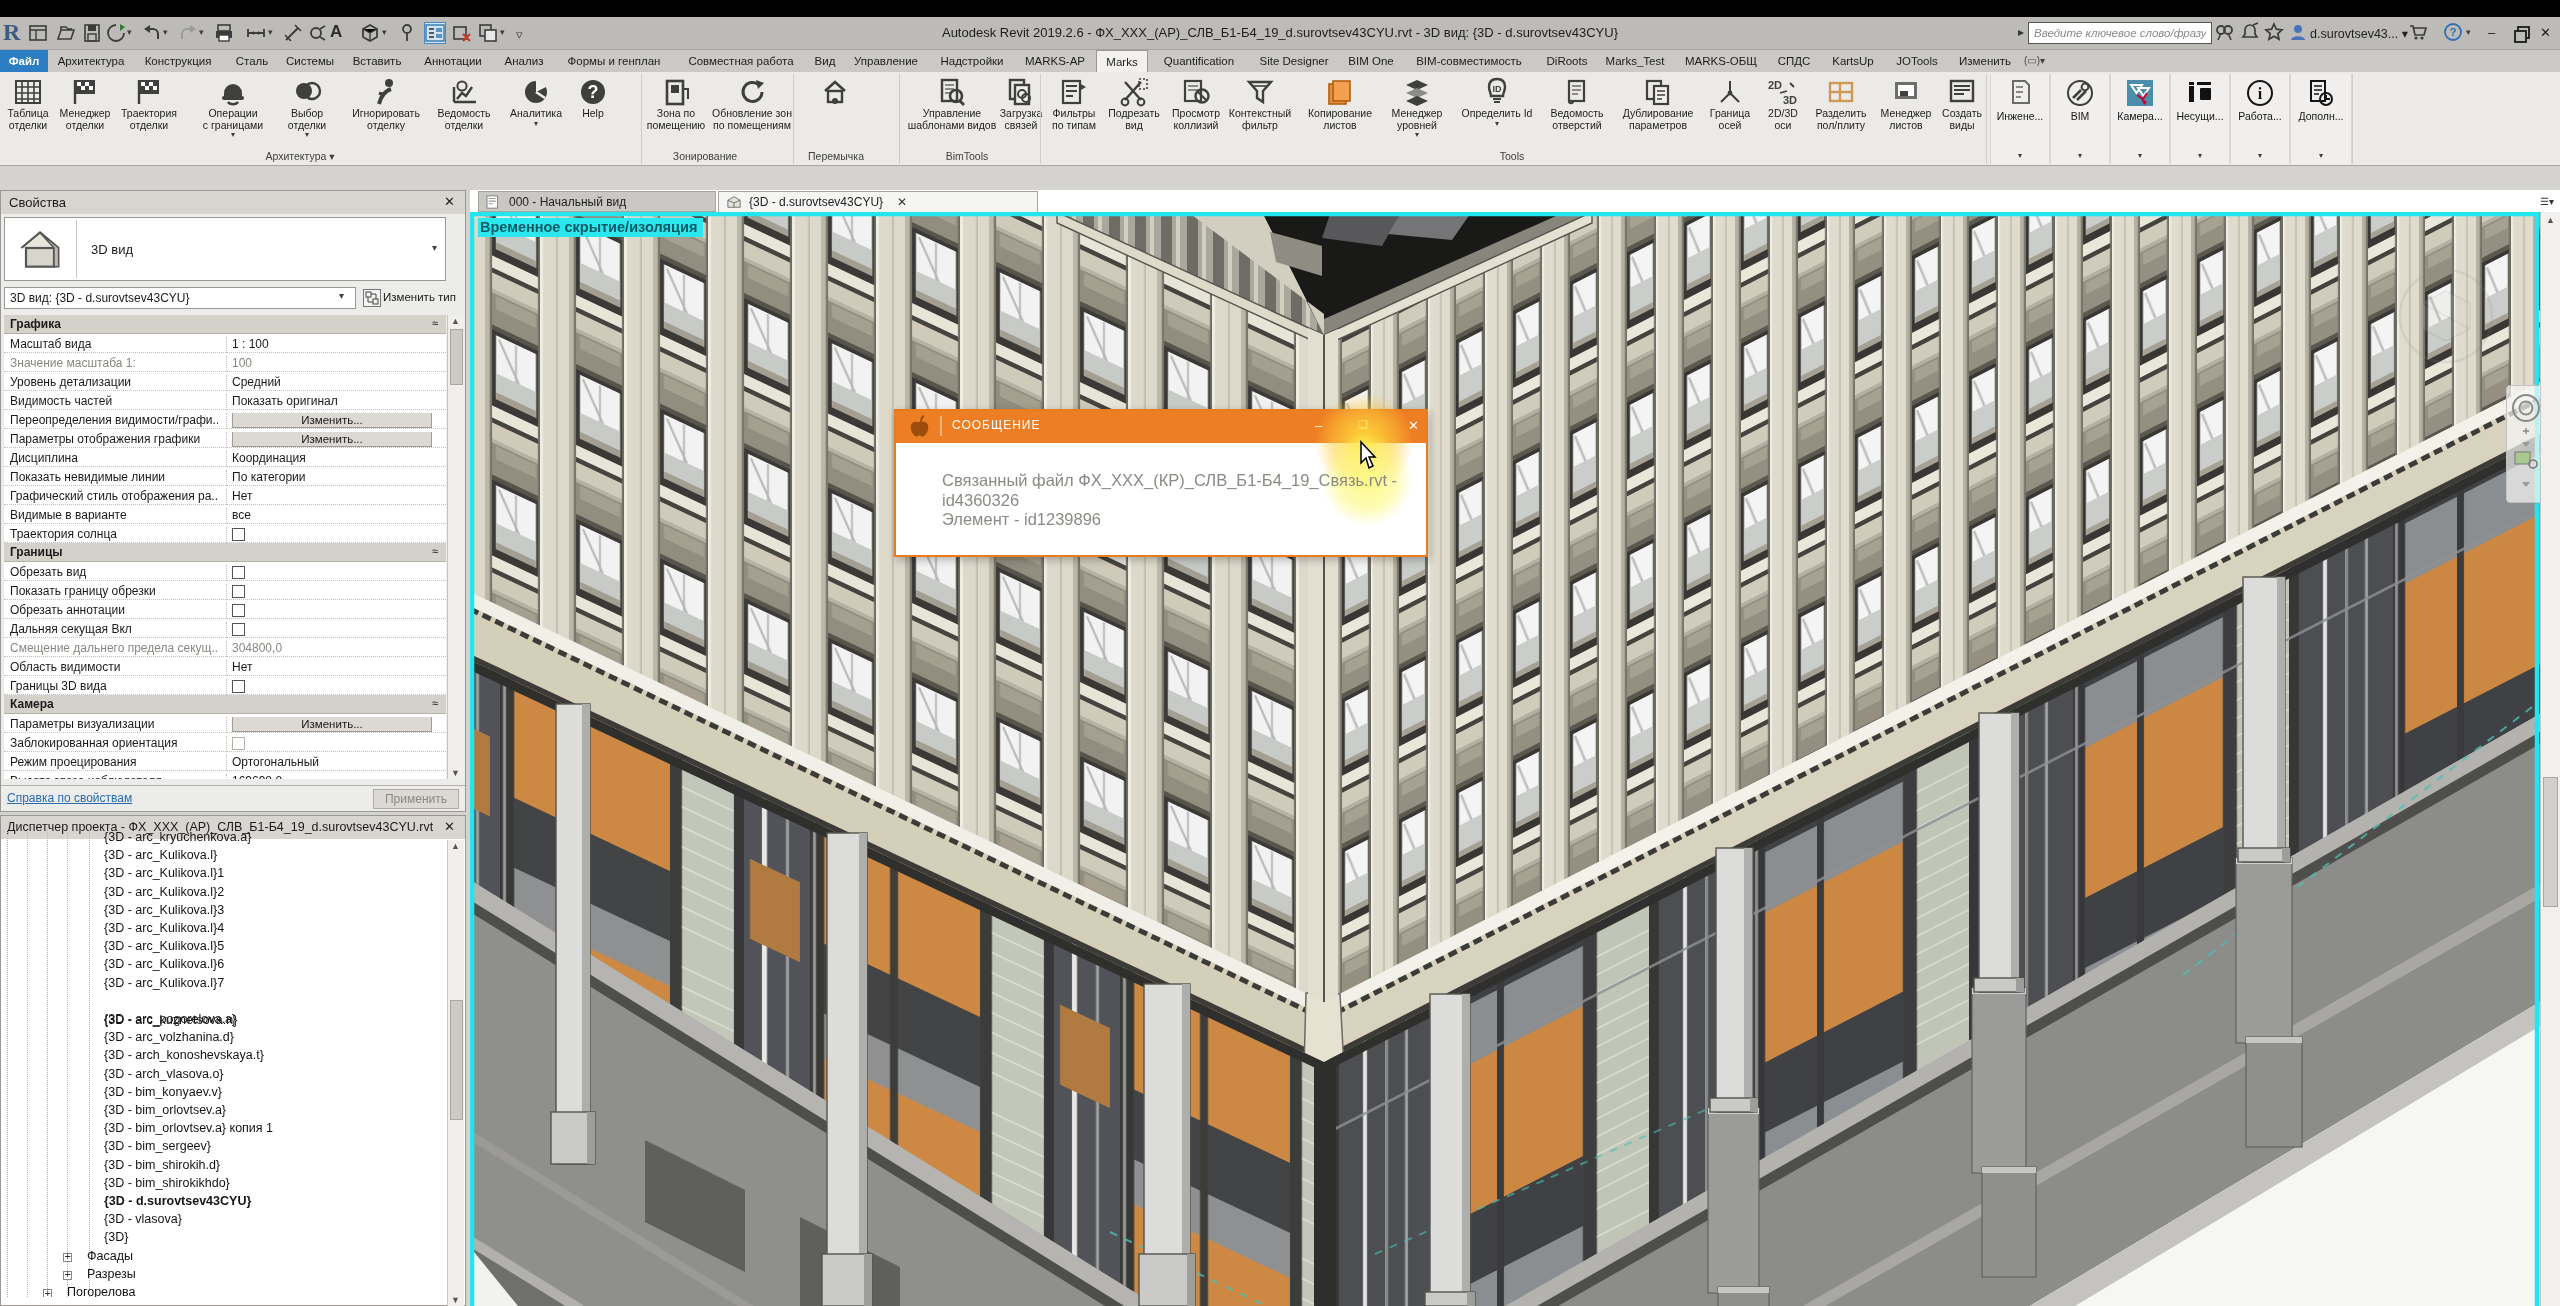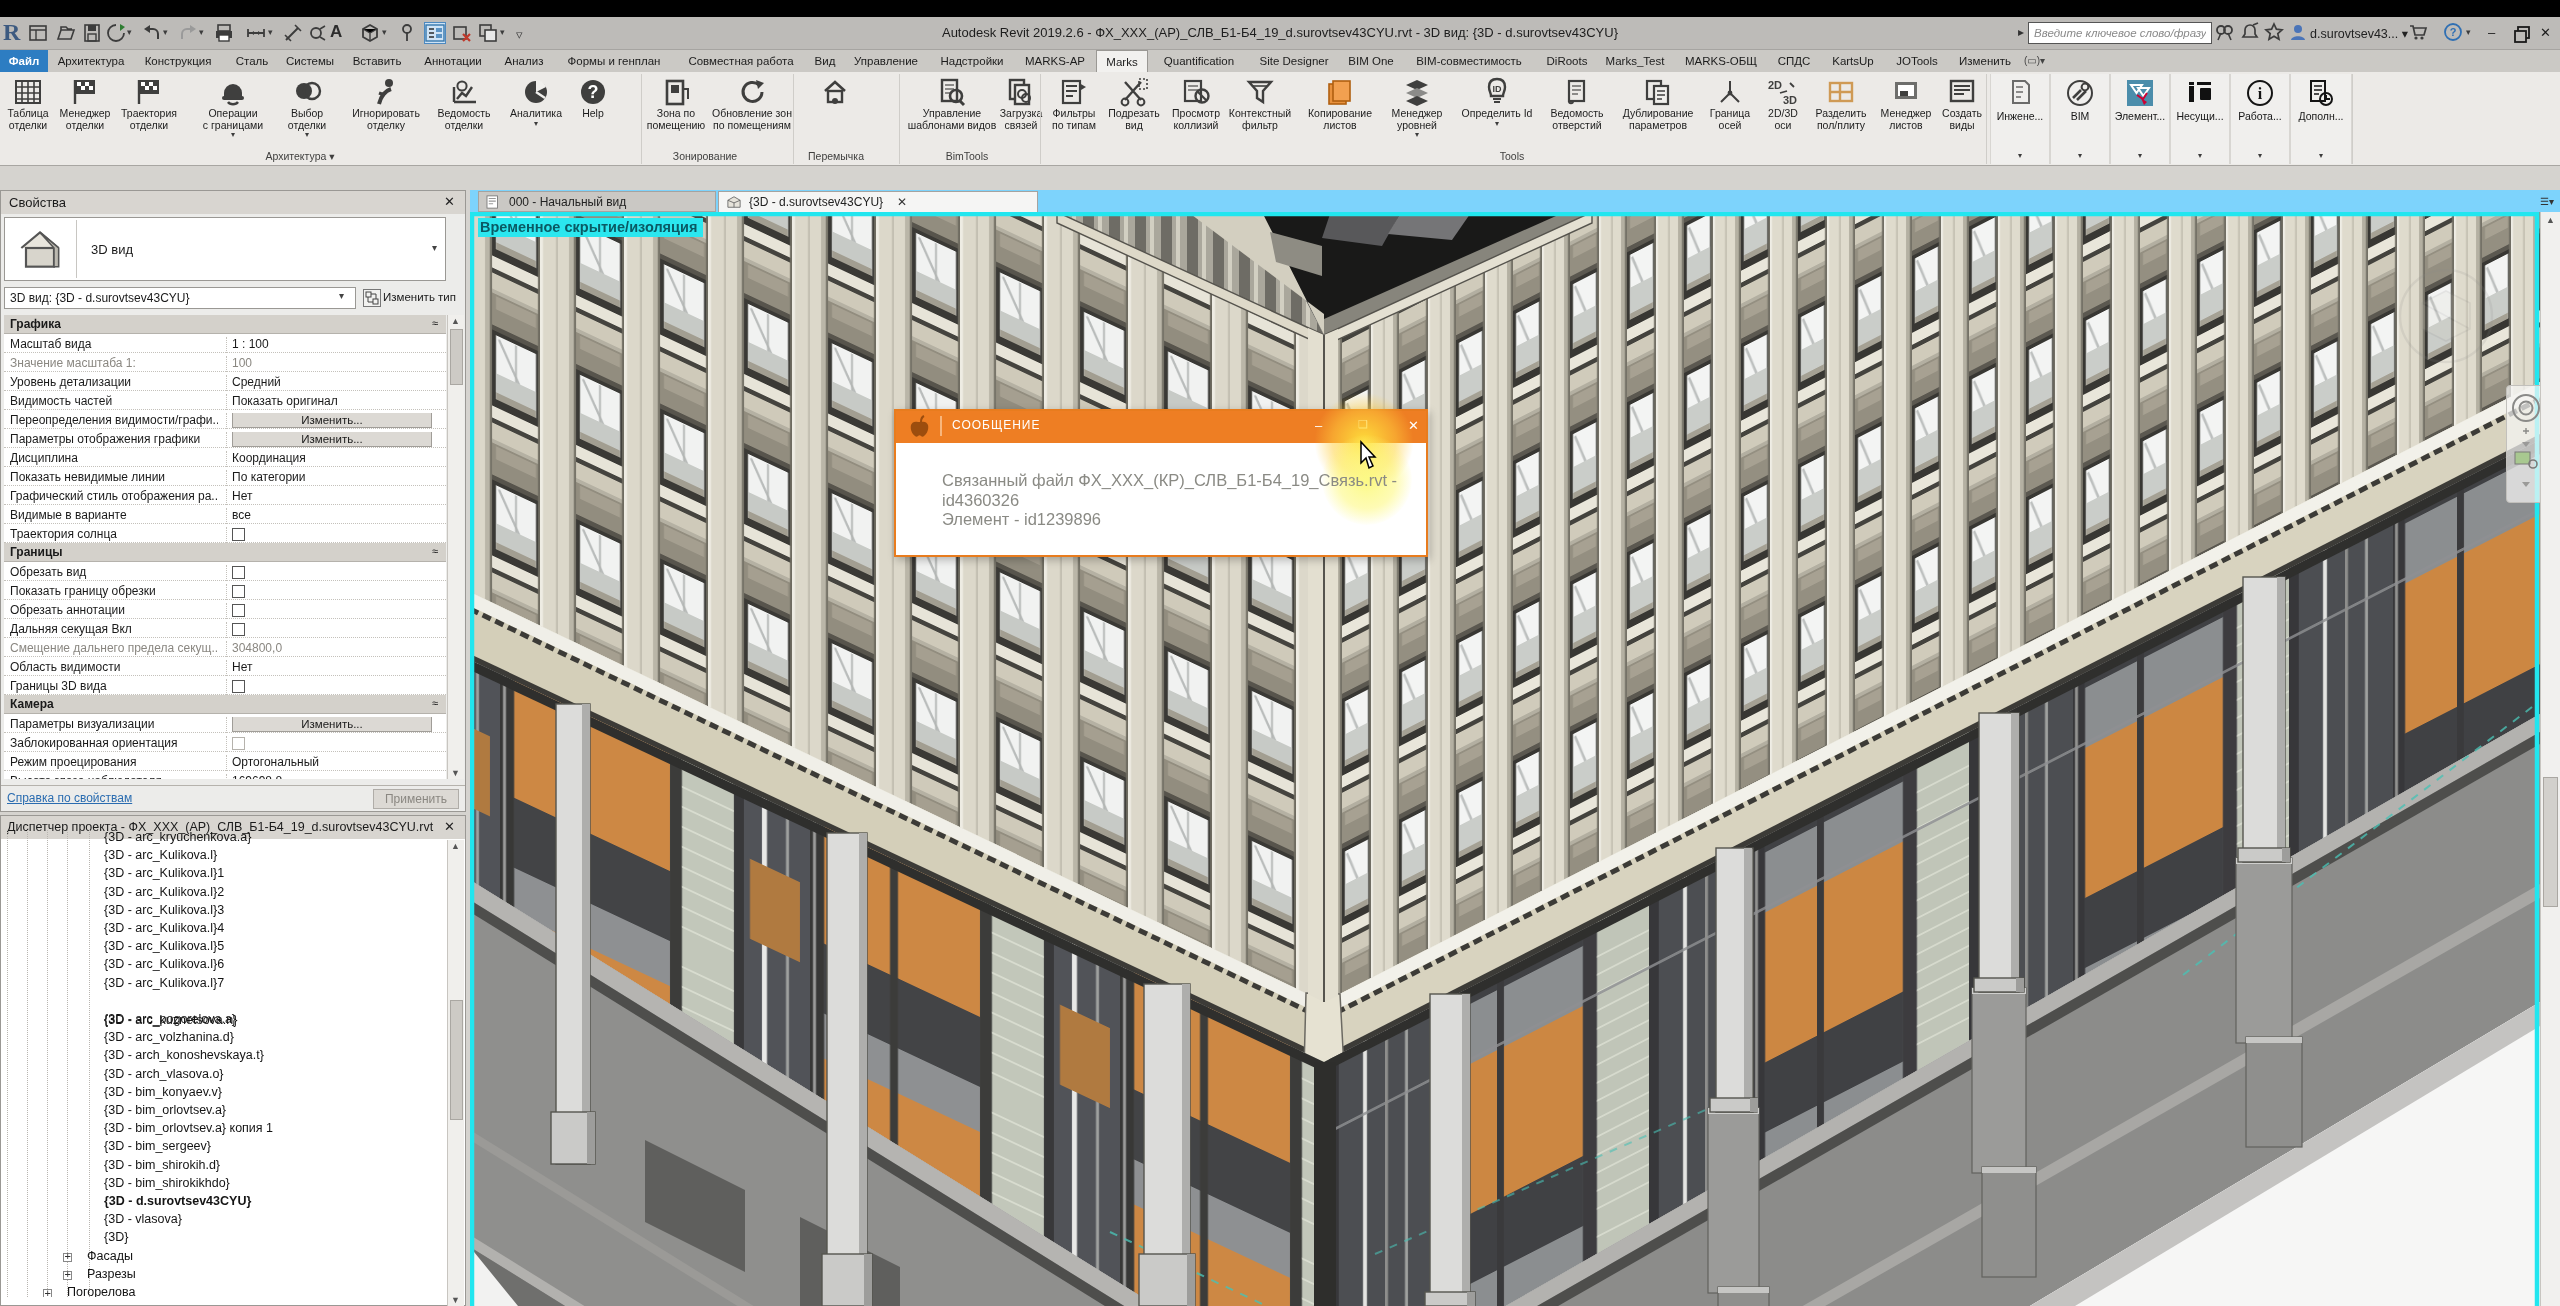--- a/index.html
+++ b/index.html
@@ -57,21 +57,21 @@
 .browser{position:absolute;left:0;top:815px;width:466px;height:491px;background:#fff;border:1px solid #9a9894}
 .bhead{height:23px;background:#d8d5d0;font-size:12.5px;color:#1a1a1a;padding:4px 6px;white-space:nowrap;overflow:hidden}
 .btree{position:absolute;left:0;top:14px;width:446px;height:467px;overflow:hidden}
 .ti{position:absolute;font-size:12.5px;color:#141414;white-space:nowrap}
 .texp{position:absolute;width:9px;height:9px;border:1px solid #888;background:#fff}
 .texp:after{content:"+";position:absolute;left:0.5px;top:-3.5px;font-size:11px;color:#333}
 .tl{position:absolute;top:0;width:1px;height:467px;border-left:1px dotted #b8b5b0}
 .bscroll{position:absolute;right:1px;top:24px;width:17px;height:466px;background:#f0efec;border-left:1px solid #c8c5c0}
 .bthumb{position:absolute;left:2px;top:160px;width:13px;height:120px;background:#cdcac5;border:1px solid #aaa7a2}
 .sarr{position:absolute;left:3px;width:11px;font-size:9px;color:#555}
-.viewtabs{position:absolute;left:470px;top:190px;width:2090px;height:22px;background:#7dd3fc}
+.viewtabs{position:absolute;left:470px;top:190px;width:2090px;height:22px;background:#ffffff}
 .vtab{position:absolute;top:1px;height:21px;font-size:12px;color:#222;padding:3px 10px 0 30px;white-space:nowrap}
 .vtab.inact{left:8px;width:238px;background:#cac8c4;border:1px solid #a5a3a0}
 .vtab.act{left:248px;width:320px;background:#f5f5f4;border:1px solid #a5a3a0;border-bottom:none}
 .vticon{position:absolute;left:7px;top:3px;width:16px;height:14px}
 .canvas{position:absolute;left:470px;top:212px;width:2070px;height:1094px;background:#f8f8f7}
 .vhl{position:absolute;left:8px;top:6px;background:#2be7ef;color:#0a5a64;font-weight:bold;font-size:14.5px;padding:1px 6px 2px 2px}
 .vscroll{position:absolute;left:2540px;top:212px;width:20px;height:1094px;background:#f1f0ee;border-left:1px solid #c8c5c0}
 .vthumb{position:absolute;left:2px;top:565px;width:15px;height:130px;background:#d2d0cc;border:1px solid #aaa7a2}
 .dialog{position:absolute;left:894px;top:409px;width:534px;height:148px;background:#fff;border:2px solid #e87c1e;box-shadow:2px 3px 8px rgba(0,0,0,0.25)}
 .dtitle{position:absolute;left:0;top:0;width:100%;height:32px;background:#ee7e23}
@@ -468,21 +468,21 @@
       <div class="tar">▾</div>
     </div>
     <div class="tbtn" style="left:2110px;width:60px">
       <div class="tic"><svg width="30" height="30" viewBox="0 0 30 30">
           <rect x="2" y="2" width="26" height="26" fill="#4b8dab"></rect>
           <path d="M6 7h11l-5.5 8z" fill="none" stroke="#fff" stroke-width="2"></path>
           <path d="M13 10h11l-5.5 8z" fill="none" stroke="#fff" stroke-width="2"></path>
           <path d="M12 17l6 4 4-6" stroke="#c03" stroke-width="2" fill="none"></path>
           <polygon points="16,20 22,24 19,27" fill="#c03"></polygon>
         </svg></div>
-      <div class="tlb">Элемент...</div>
+      <div class="tlb">Камера...</div>
       <div class="tar">▾</div>
     </div>
     <div class="tbtn" style="left:2170px;width:60px">
       <div class="tic"><svg width="30" height="30" viewBox="0 0 30 30">
           <rect x="4" y="4" width="5" height="3" fill="#111"></rect>
           <rect x="4" y="8" width="5" height="16" fill="#111"></rect>
           <rect x="12" y="4" width="14" height="3" fill="#111"></rect>
           <rect x="15" y="10" width="11" height="12" rx="1" fill="#111"></rect>
         </svg></div>
       <div class="tlb">Несущи...</div>

